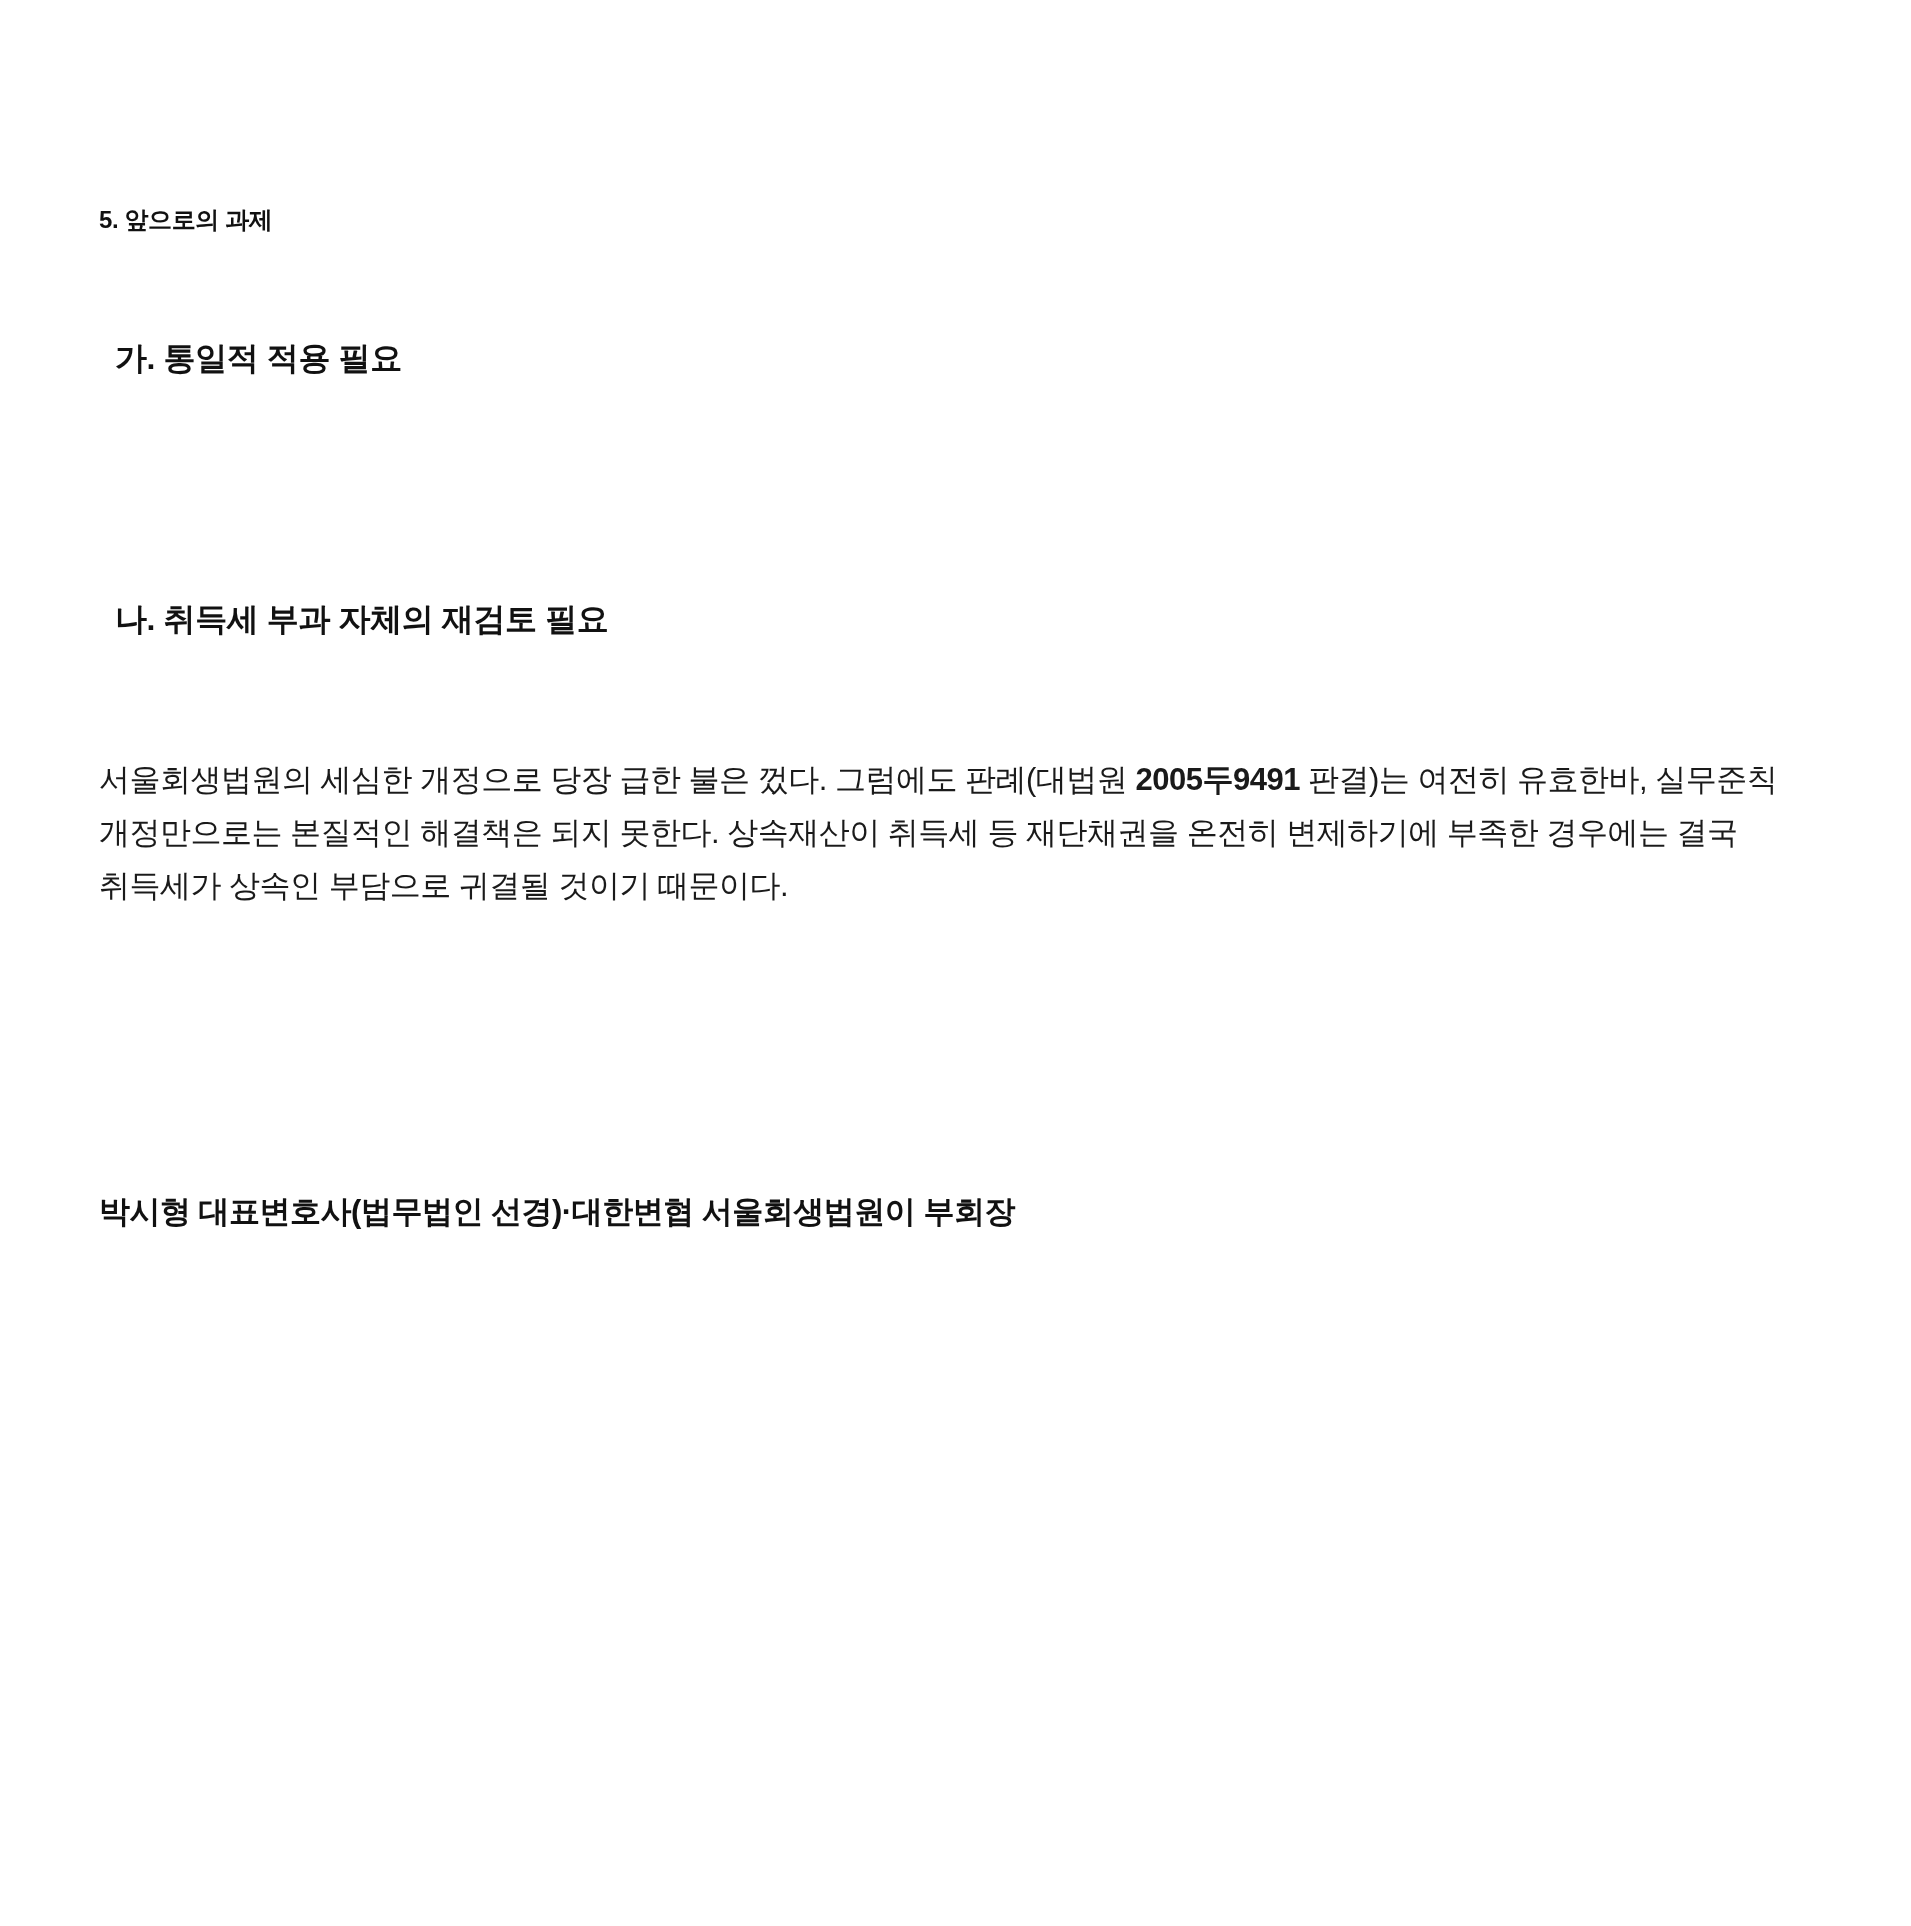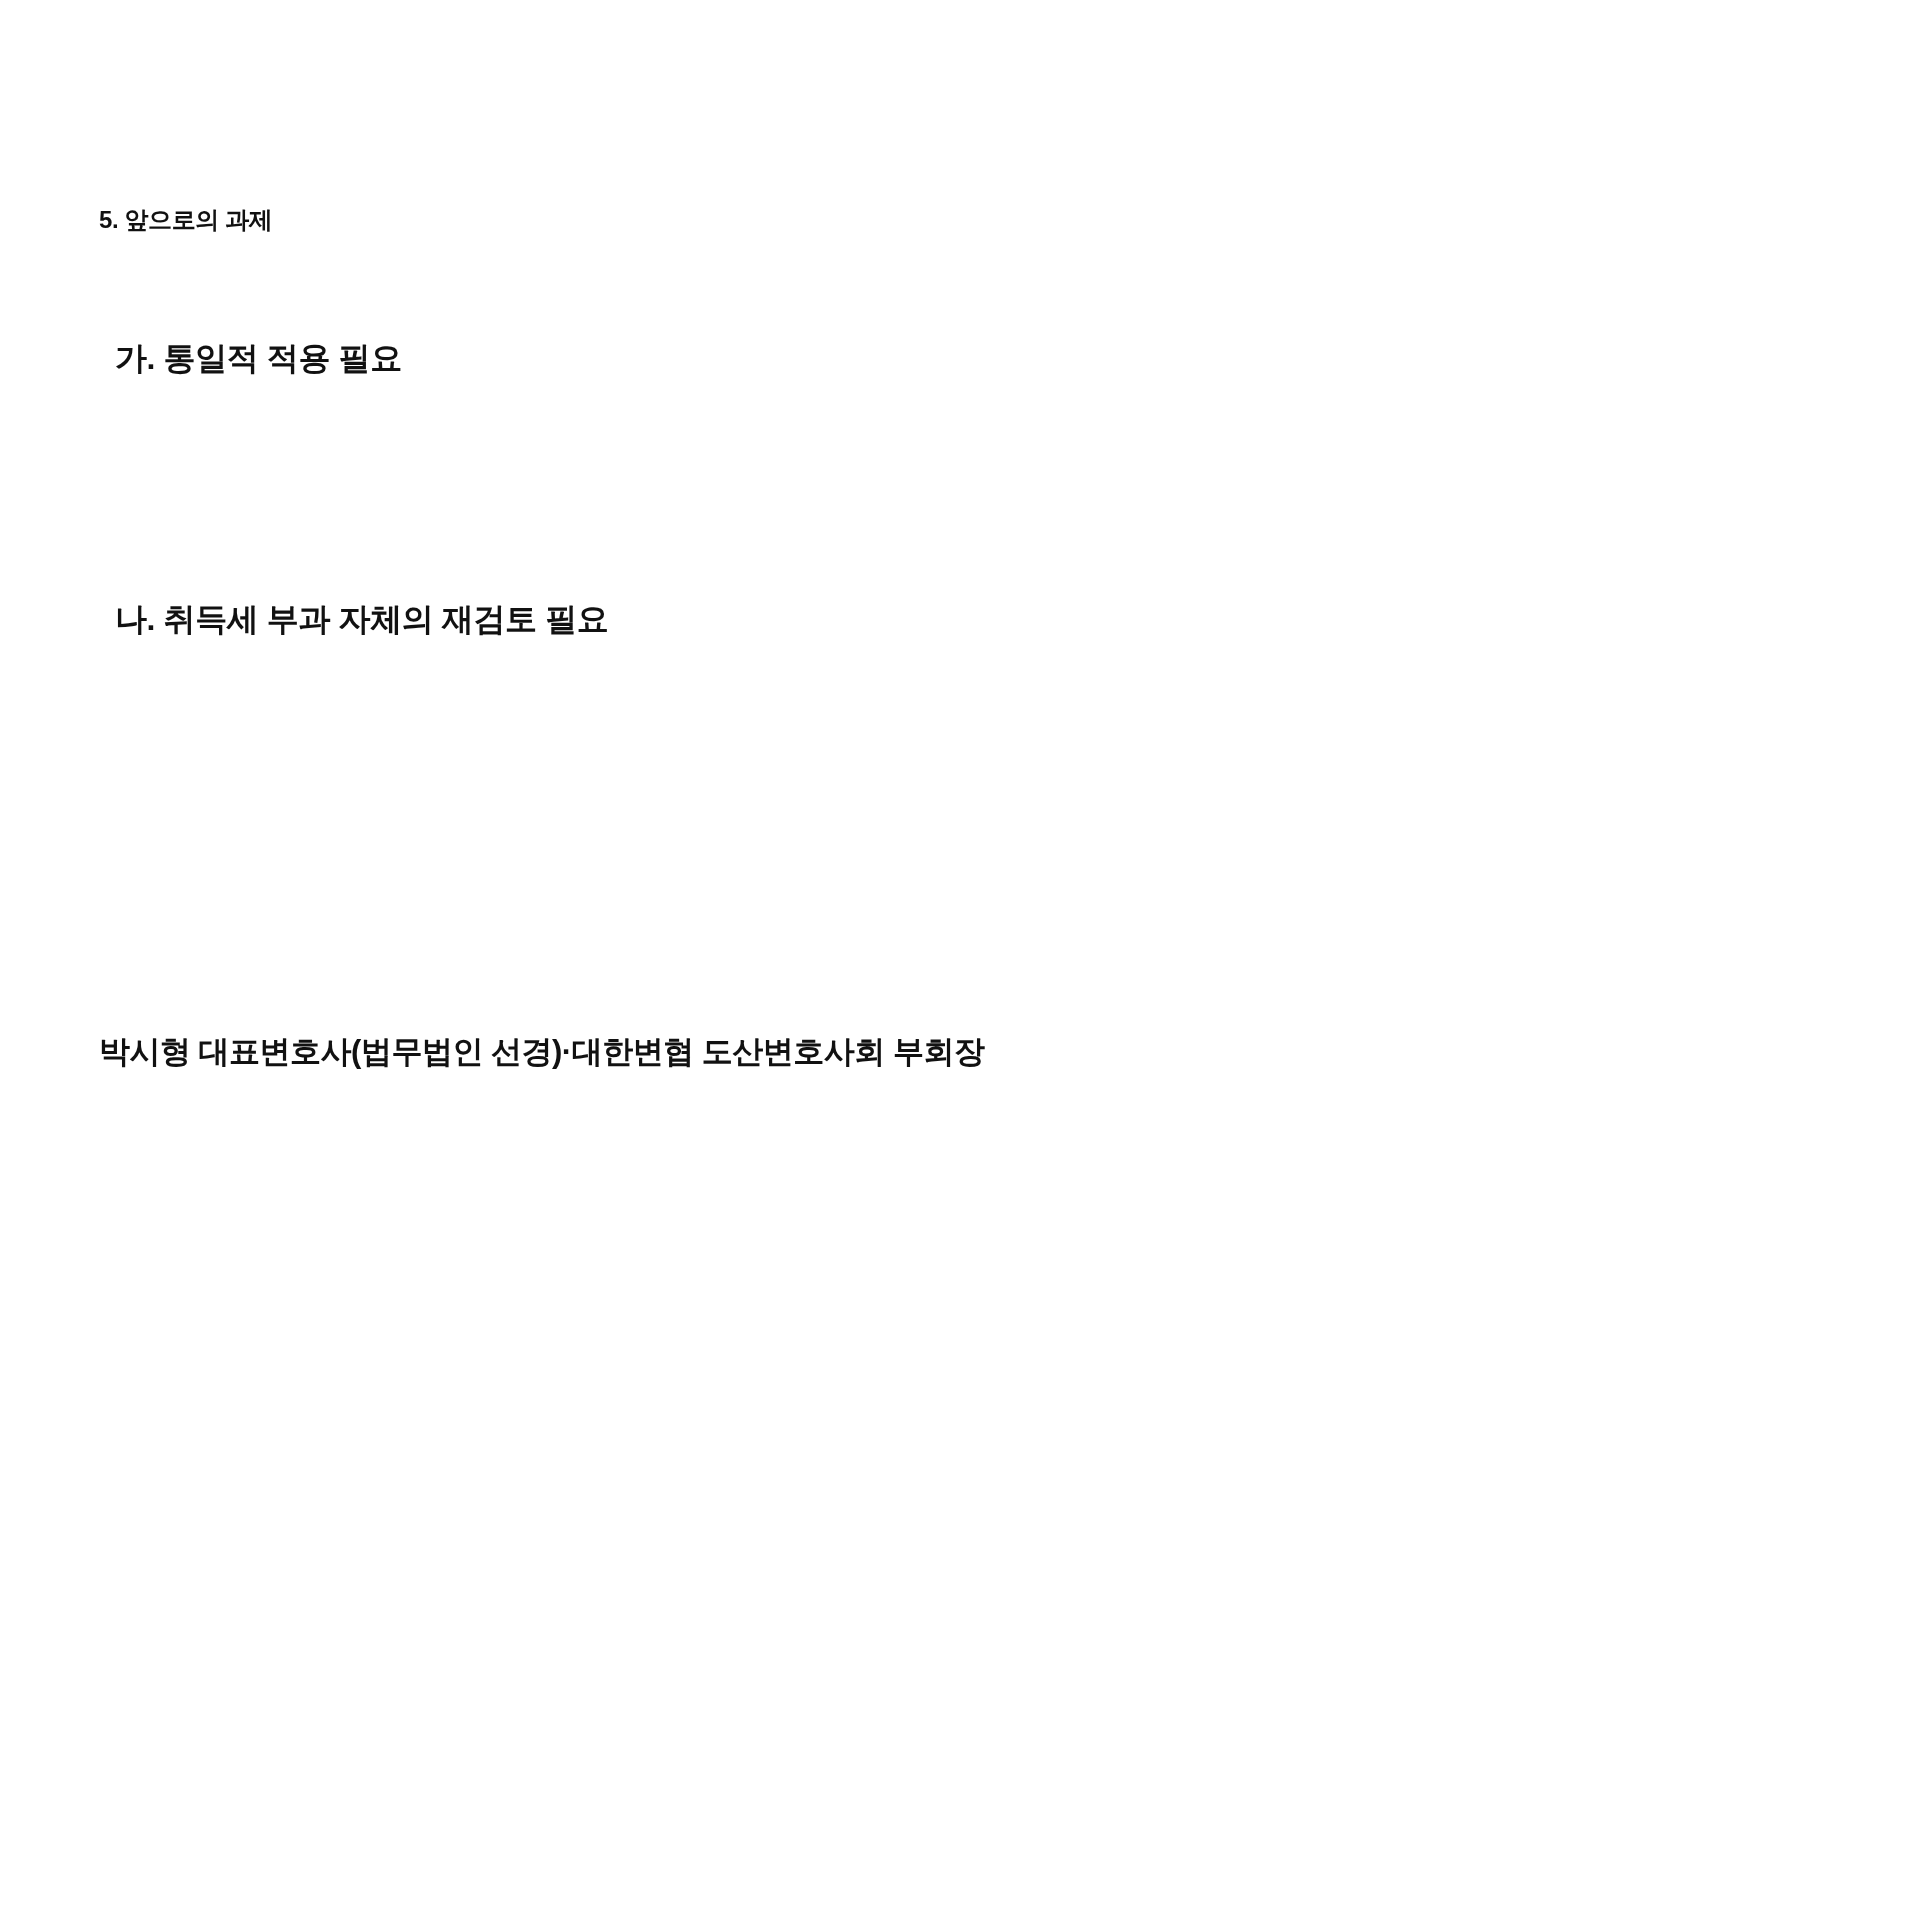--- a/index.html
+++ b/index.html
@@ -80,23 +80,24 @@
 
     <div class="sp-after-h2"></div>
 
 
     <div class="sp-before-h2"></div>
 
     <h2 class="heading-2">나. 취득세 부과 자체의 재검토 필요</h2>
 
     <div class="sp-after-h2"></div>
 
+    <p class="para"><span>서울회생법원의 세심한 개정으로 당장 급한 불은 껐다. 그럼에도 판례(대법원 </span><span class="bold">2005두9491</span><span> 판결)는 여전히 유효한바, 실무준칙 개정만으로는 본질적인 해결책은 되지 못한다. 상속재산이 취득세 등 재단채권을 온전히 변제하기에 부족한 경우에는 결국 취득세가 상속인 부담으로 귀결될 것이기 때문이다.</span></p>
 
     <div class="sp-after-para"></div>
 
 
     <div class="sp-byline"></div>
 
-    <p class="byline">박시형 대표변호사(법무법인 선경)·대한변협 도산변호사회 부회장</p>
+    <p class="byline">박시형 대표변호사(법무법인 선경)·대한변협 서울회생법원이 부회장</p>
 
   </div>
 </div>
 
 
 </body></html>

